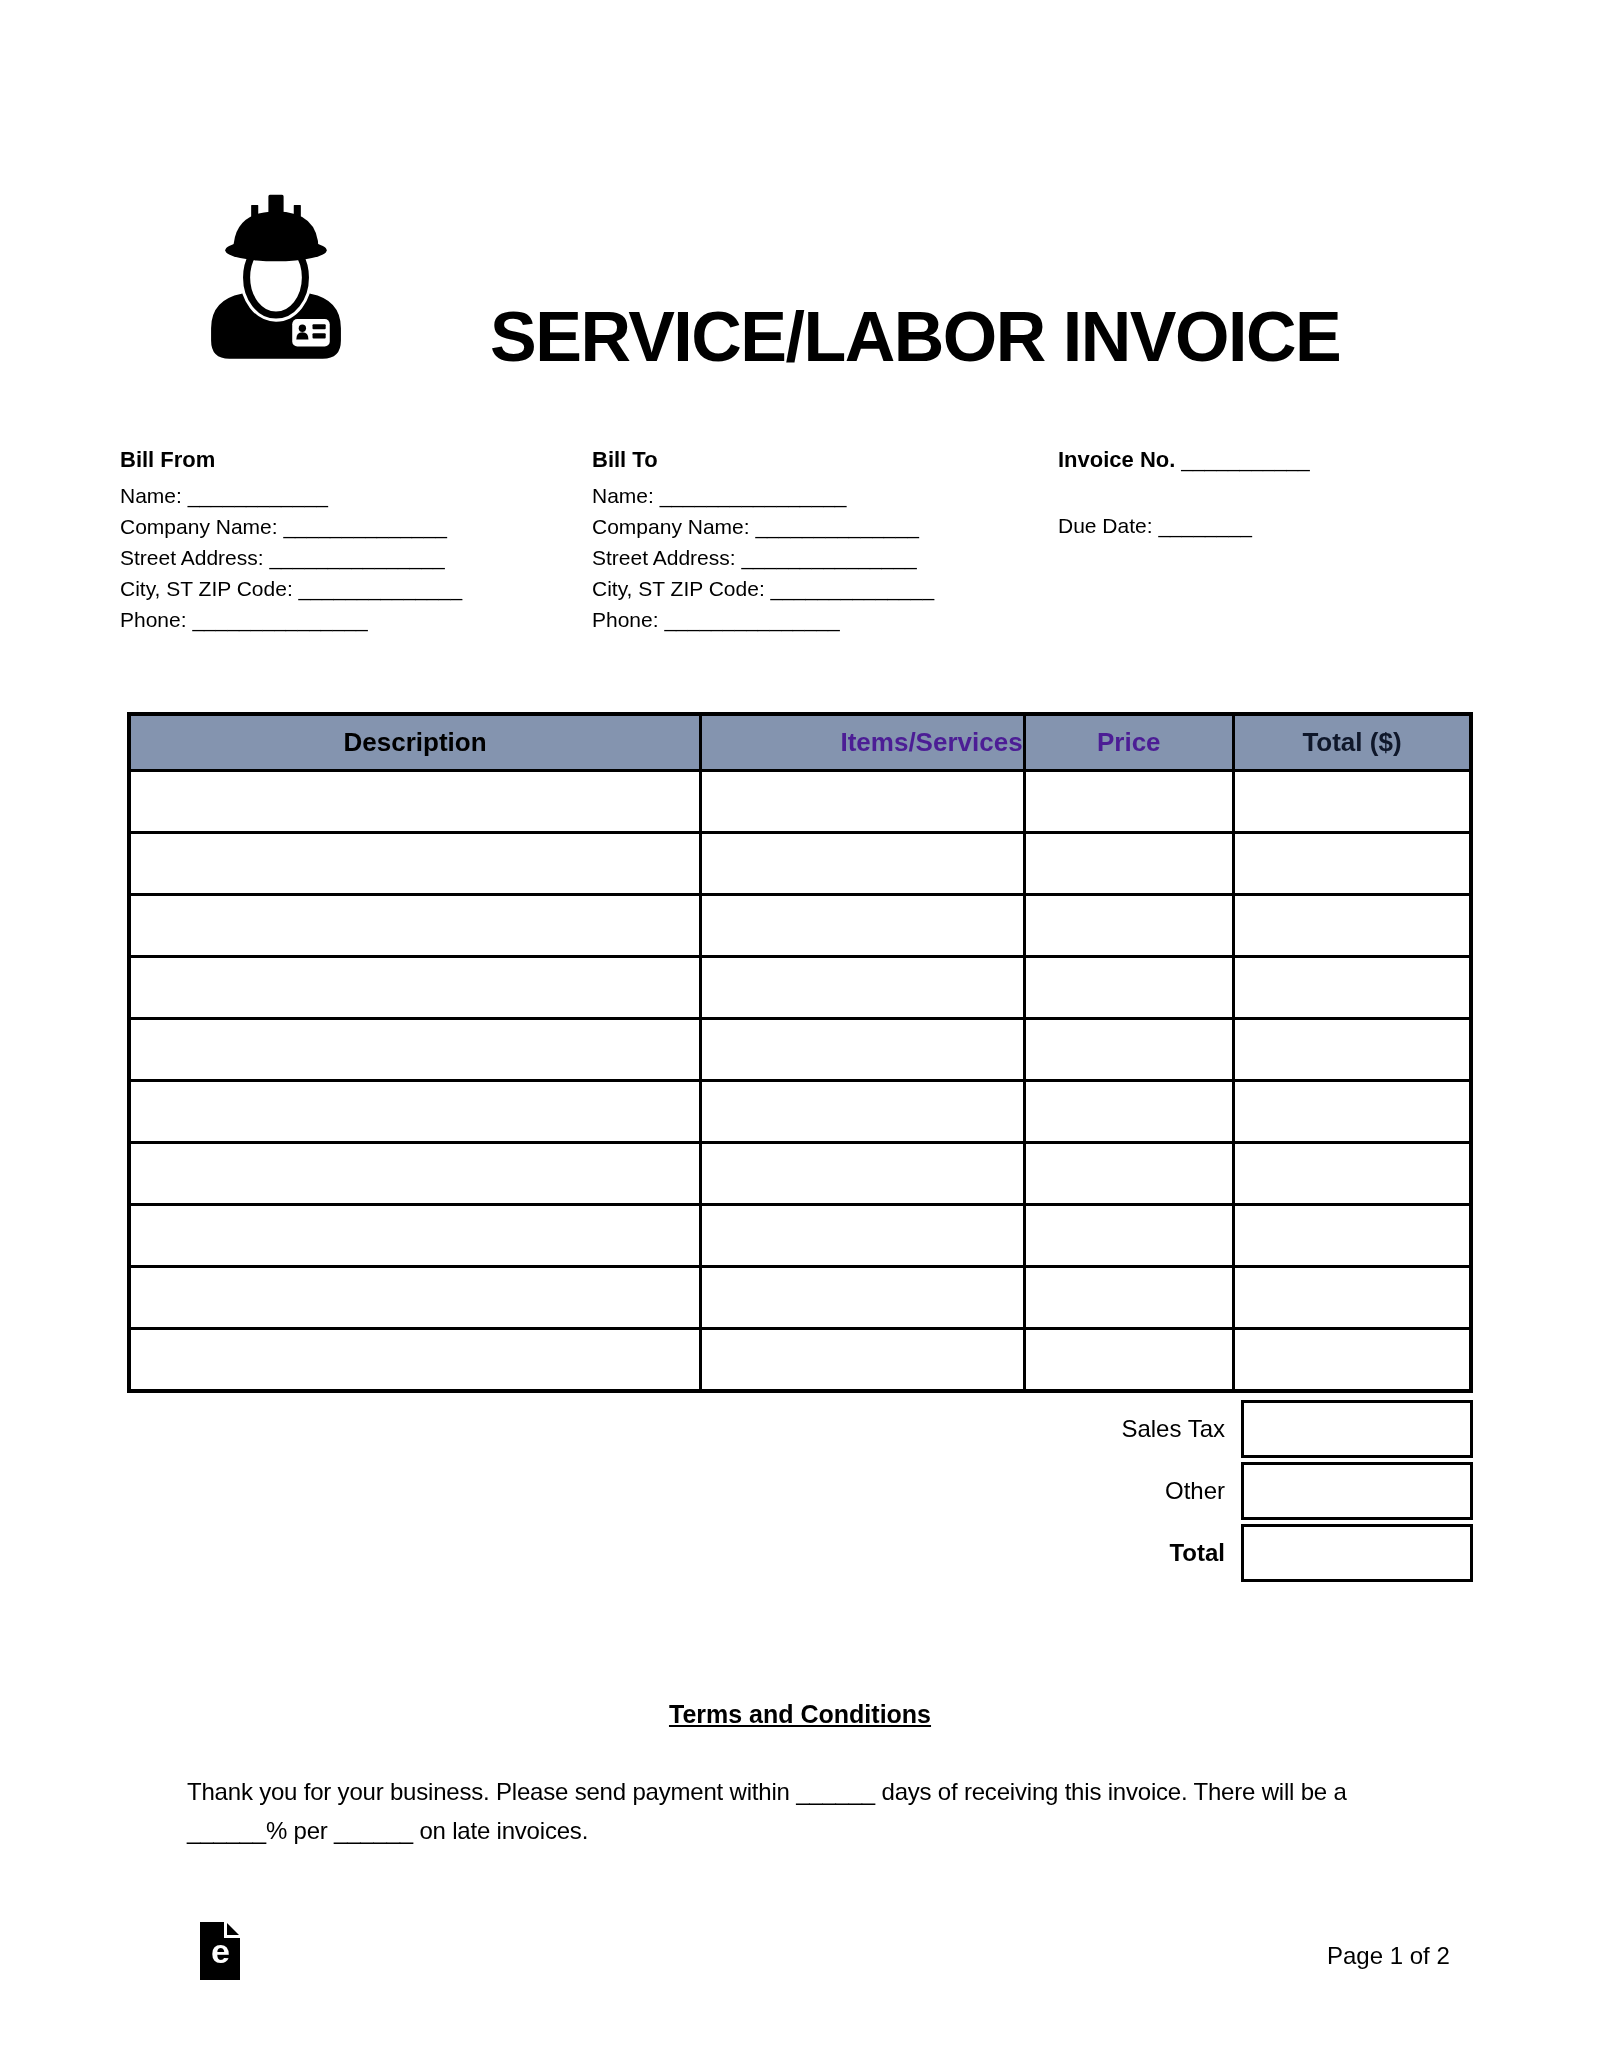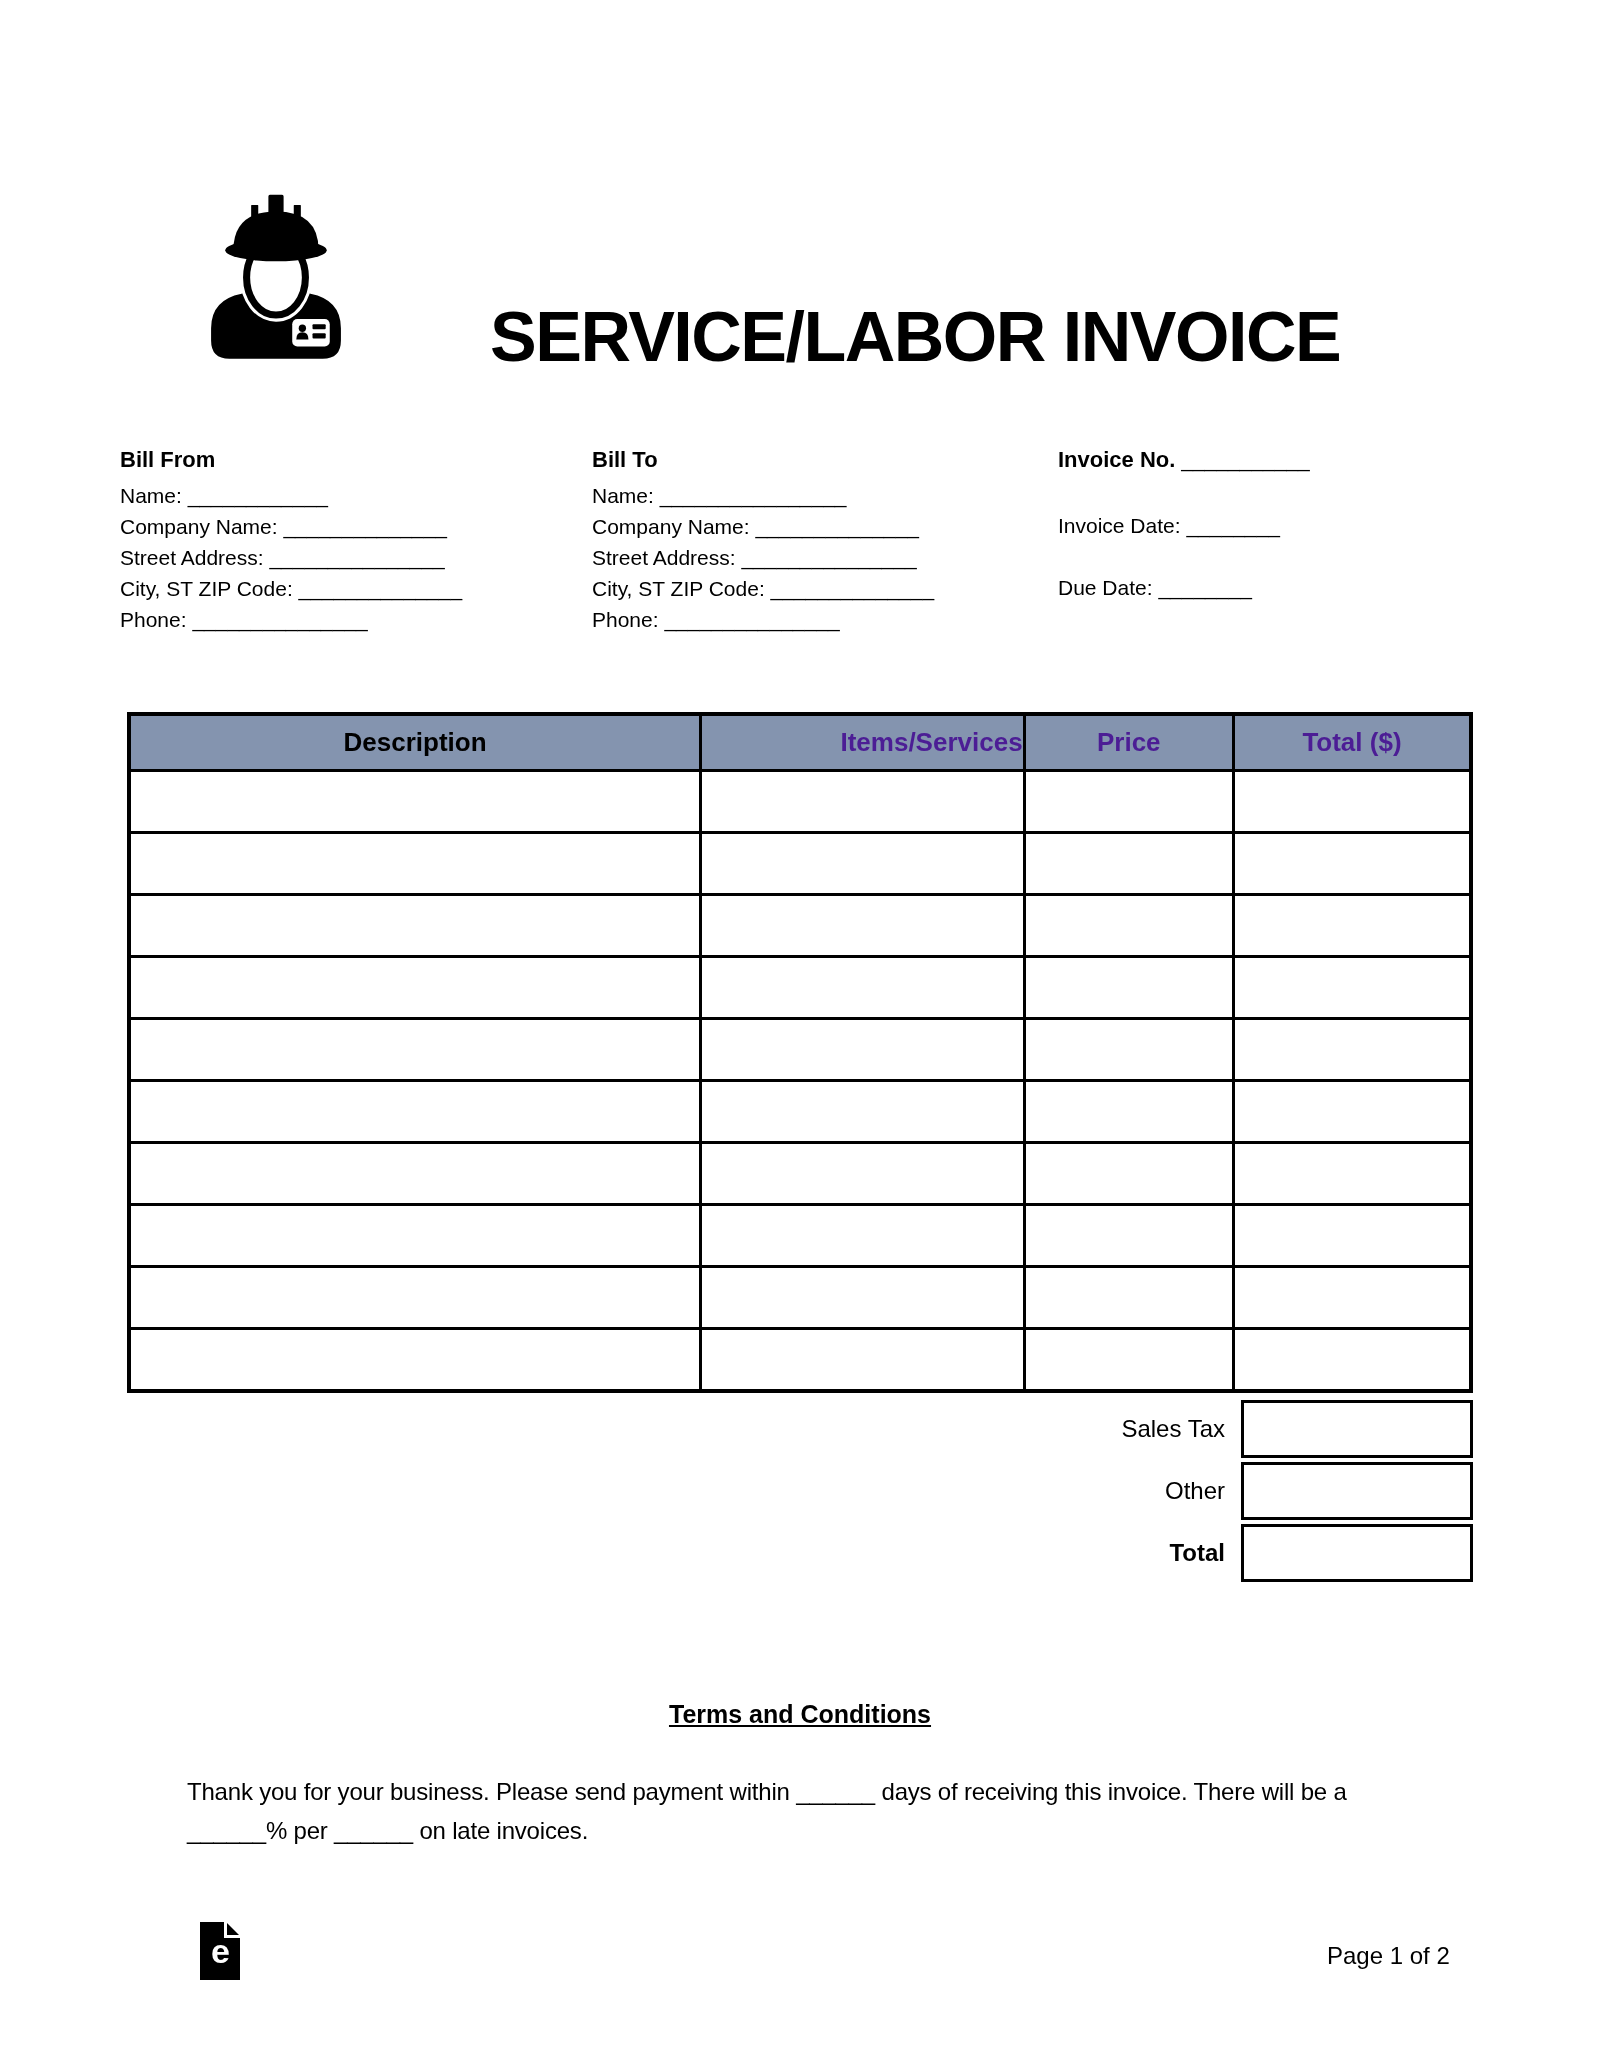--- a/index.html
+++ b/index.html
@@ -117,44 +117,40 @@
     <div>Company Name: ______________</div>
     <div>Street Address: _______________</div>
     <div>City, ST ZIP Code: ______________</div>
     <div>Phone: _______________</div>
   </div>
 
   <div class="info-block invoice-meta">
     <div class="meta-line-1">
       <span class="meta-label">Invoice No.</span>
       <span class="blank">___________</span>
-    </div>
-    <div class="meta-line">
-      <span>Invoice Date:</span>
-      <span class="blank">________</span>
     </div>
     <div class="meta-line">
       <span>Due Date:</span>
       <span class="blank">________</span>
     </div>
   </div>
 
   <table class="invoice-table">
     <colgroup>
       <col class="col-desc">
         <col class="col-items">
         <col class="col-price">
         <col class="col-total">
     </colgroup>
     <thead>
       <tr>
         <th style="background: rgb(132, 148, 175); color: #000000;">Description</th>
         <th style="background: rgb(132, 148, 175); color: #4c1d95; text-align: right;">Items/Services</th>
         <th style="background: rgb(132, 148, 175); color: #4c1d95;">Price</th>
-        <th style="background: rgb(132, 148, 175); color: #4c1d95;">Total ($)</th>
+        <th style="background: rgb(132, 148, 175); color: #0f172a;">Total ($)</th>
       </tr>
     </thead>
     <tbody>
         <tr>
           <td></td>
           <td></td>
           <td></td>
           <td></td>
         </tr>
         <tr>

